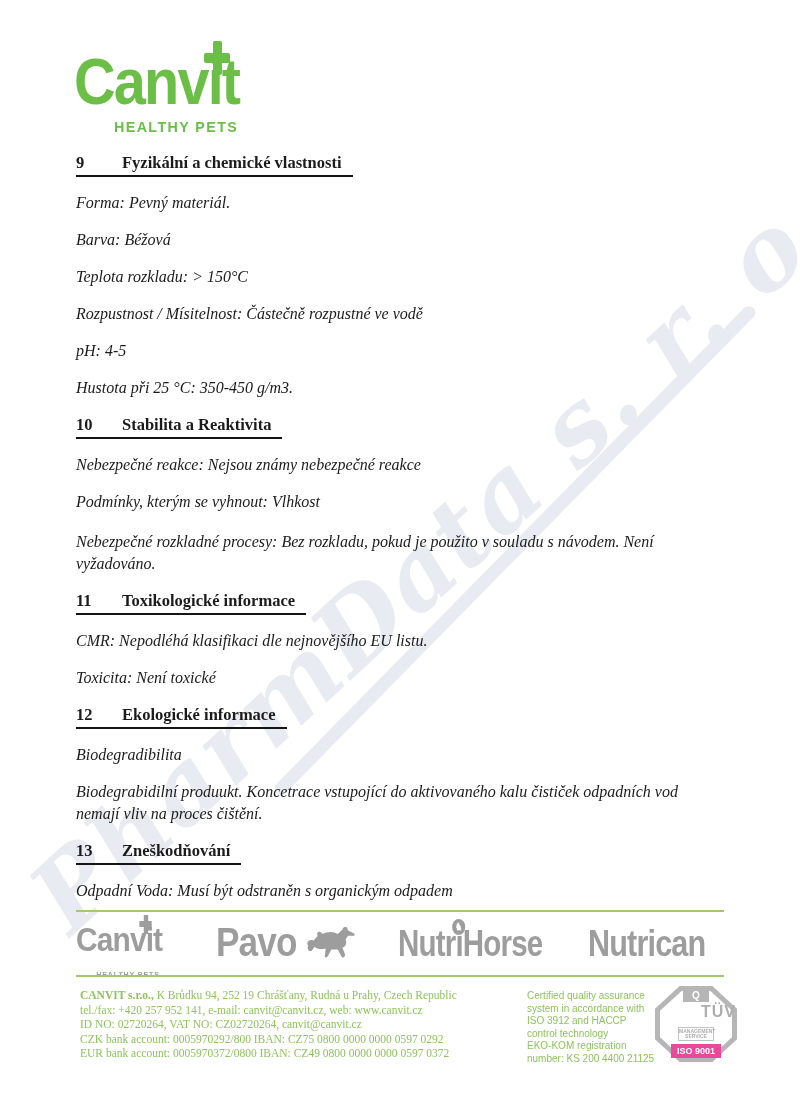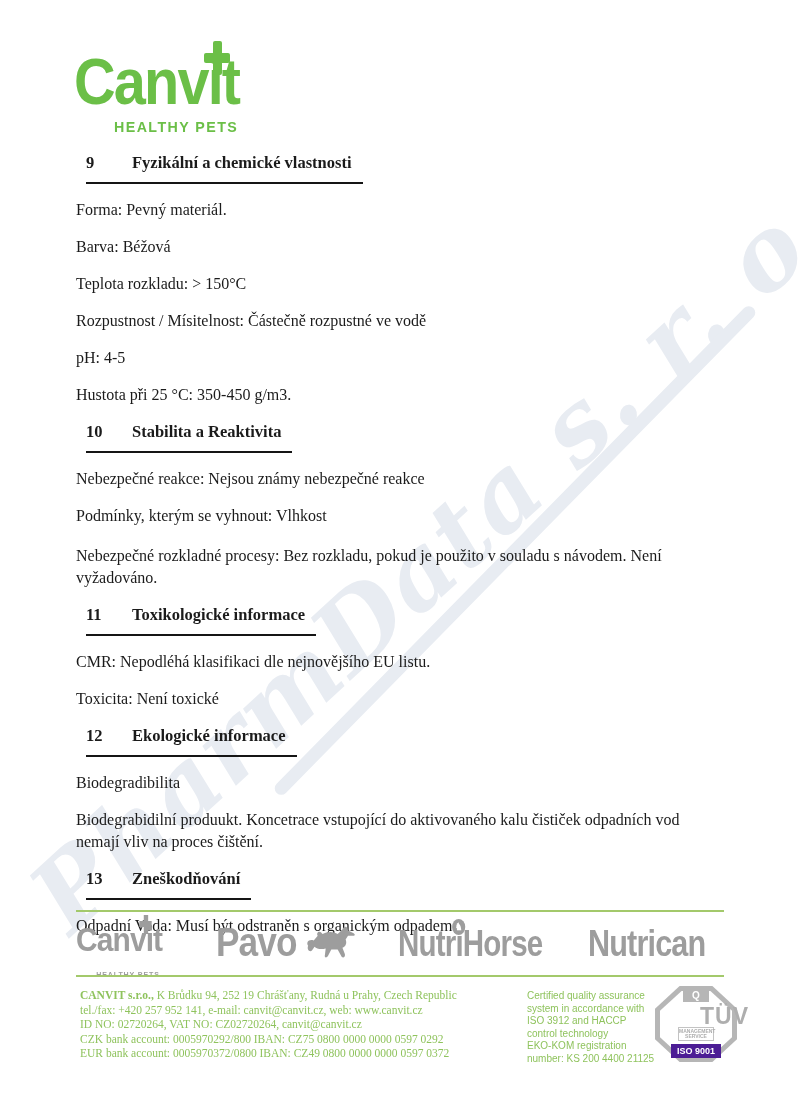--- a/index.html
+++ b/index.html
@@ -25,25 +25,25 @@
   .logo-cross { position:absolute; left:130px; top:-9px; width:26px; height:34px; }
   .logo-cross .v { position:absolute; left:9px; top:0; width:9px; height:34px; background:#6bbf47; border-radius:2px; }
   .logo-cross .h { position:absolute; left:0; top:12px; width:26px; height:10px; background:#6bbf47; border-radius:2px; }
   .logo-tagline { position:absolute; left:40px; top:68px;
                   font-family:"Liberation Sans", sans-serif; font-weight:bold;
                   font-size:15px; letter-spacing:1.5px; color:#6bbf47;
                   transform:scaleX(0.95); transform-origin:left; white-space:nowrap; }
 
   
   .content { position:absolute; left:76px; top:152px; width:632px; font-size:16px; }
-  .content p { line-height:22px; margin:0 0 15px 0; }
+  .content p { line-height:22px; margin:0 0 15px 0;font-style:italic; }
   .content p.gap-before { margin-top:18px; }
   .content .h { line-height:22px; margin:0 0 15px 0; font-weight:bold; font-size:16.5px; }
   .content .h .hline { display:inline-block; border-bottom:2px solid #151515;
-                       padding-bottom:8px; padding-right:11px;margin-left:10px; }
+                       padding-bottom:1px; padding-right:11px; }
   .content .h .num { display:inline-block; width:46px; }
 
   
   .f-line { position:absolute; left:76px; width:648px; height:2px; background:#a3c96b; }
   .f-line-top { top:910px; }
   .f-line-bottom { top:975px; }
 
   .fb { position:absolute; font-family:"Liberation Sans", sans-serif; font-weight:bold;
         color:#9d9d9d; white-space:nowrap; }
   .fb-canvit { left:76px; top:922px; font-size:34px; line-height:34px; letter-spacing:-1px;
@@ -75,25 +75,25 @@
   
   .tuv { position:absolute; left:655px; top:986px; width:82px; height:76px;
          font-family:"Liberation Sans", sans-serif; }
   .tuv-oct { position:absolute; left:0; top:0; right:0; bottom:0; background:#b6b6b6;
              clip-path:polygon(30% 0,70% 0,100% 30%,100% 70%,70% 100%,30% 100%,0 70%,0 30%); }
   .tuv-inner { position:absolute; left:5px; top:5px; right:5px; bottom:5px; background:#ffffff;
                clip-path:polygon(30% 0,70% 0,100% 30%,100% 70%,70% 100%,30% 100%,0 70%,0 30%); }
   .tuv-q { position:absolute; top:3px; left:28px; right:28px; height:13px; background:#b6b6b6;
            color:#ffffff; font-weight:bold; font-size:10px; line-height:13px; text-align:center; }
   .tuv-name { position:absolute; top:17px; left:0; width:100%; text-align:center;
-              color:#aeaeae; font-weight:bold; font-size:23px; letter-spacing:1px;padding-left:45px; }
+              color:#aeaeae; font-weight:bold; font-size:16px; letter-spacing:1px;padding-left:45px; }
   .tuv-sub { position:absolute; top:41px; left:23px; right:23px; border:1px solid #c3c3c3;
              color:#aeaeae; font-weight:bold; font-size:5px; line-height:5px;
              text-align:center; padding:1px 0; }
-  .tuv-iso { position:absolute; bottom:4px; left:16px; right:16px; height:14px; background:#4c1d95;
+  .tuv-iso { position:absolute; bottom:4px; left:16px; right:16px; height:14px; background:#ec4899;
              color:#ffffff; font-weight:bold; font-size:9px; line-height:14px; text-align:center; }
 </style>
 </head>
 <body>
 
 <div class="wm-text">PharmData s. r. o.</div>
 <div class="wm-stroke"></div>
 
 <div class="logo">
   <div class="logo-brand">Canvit</div>

